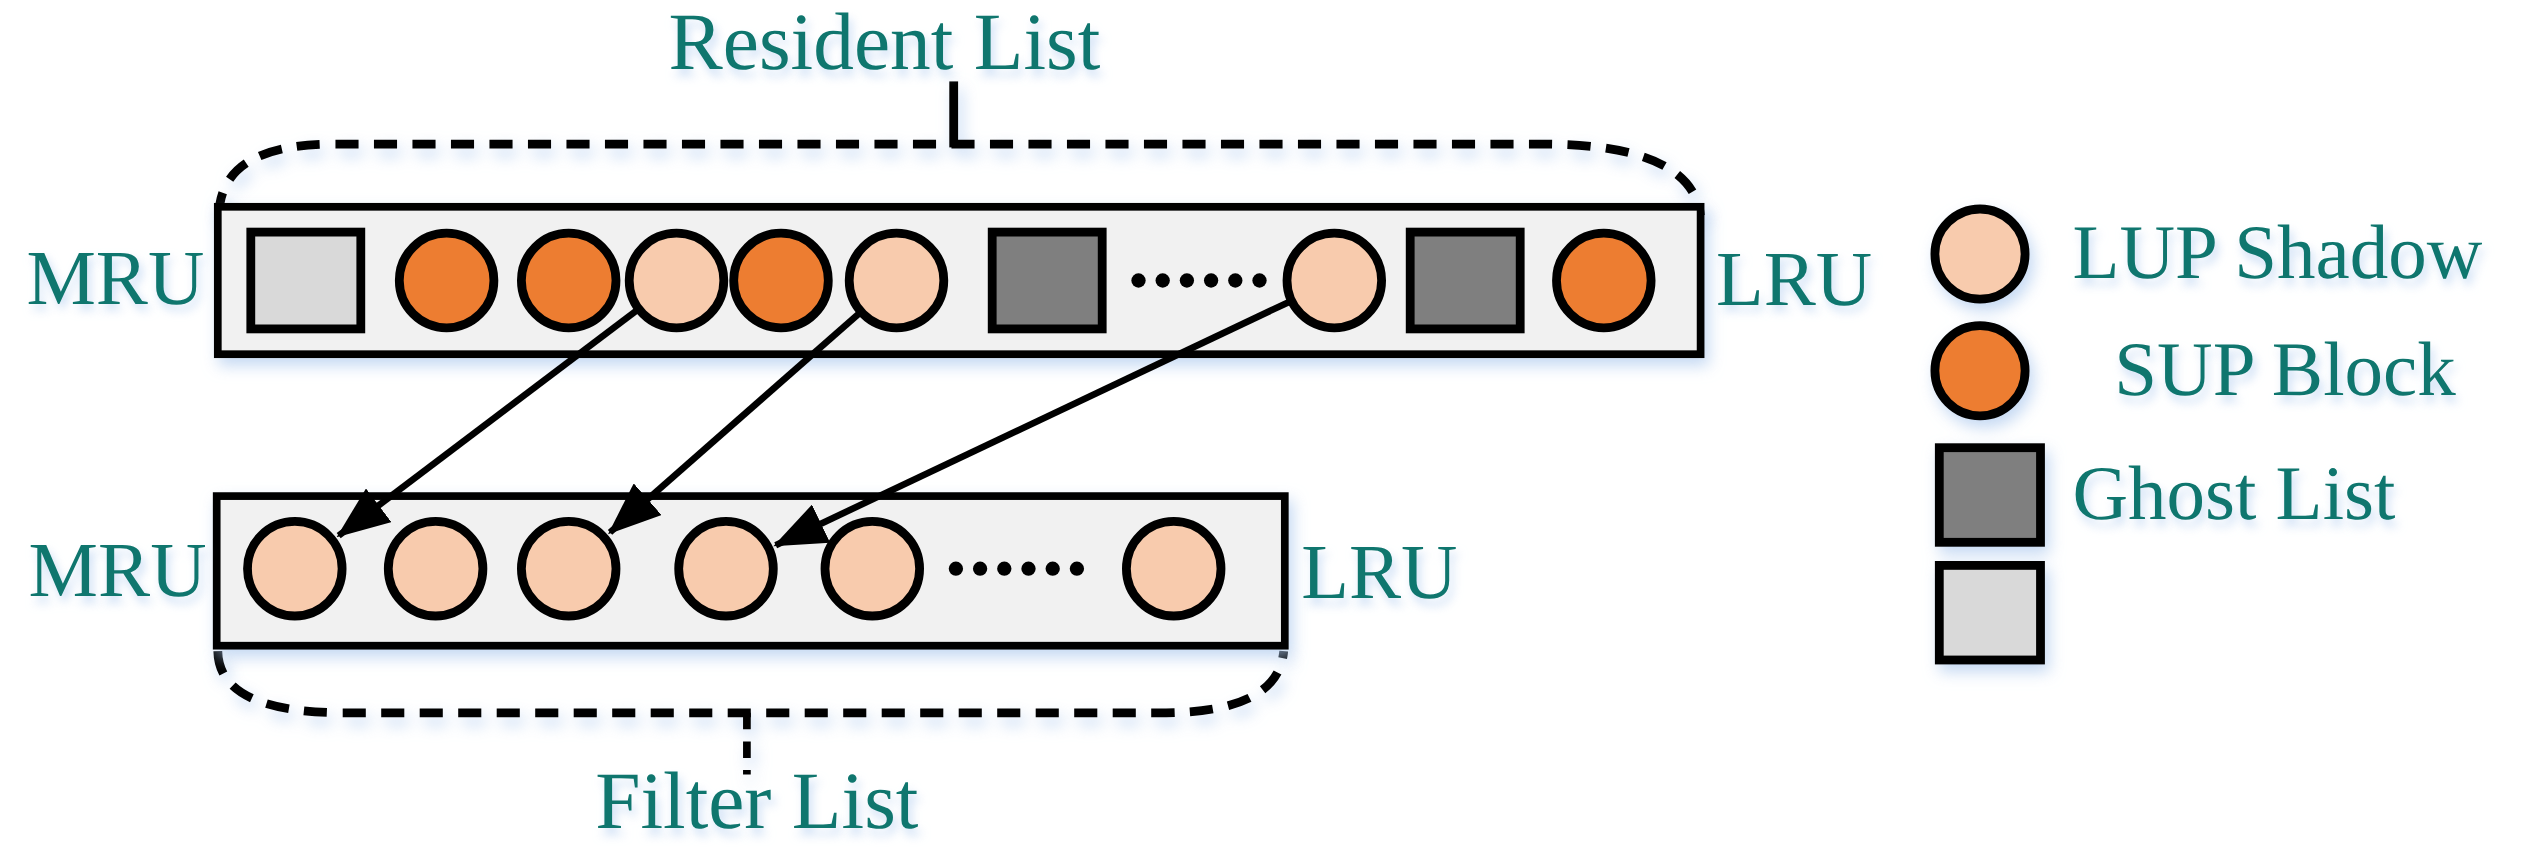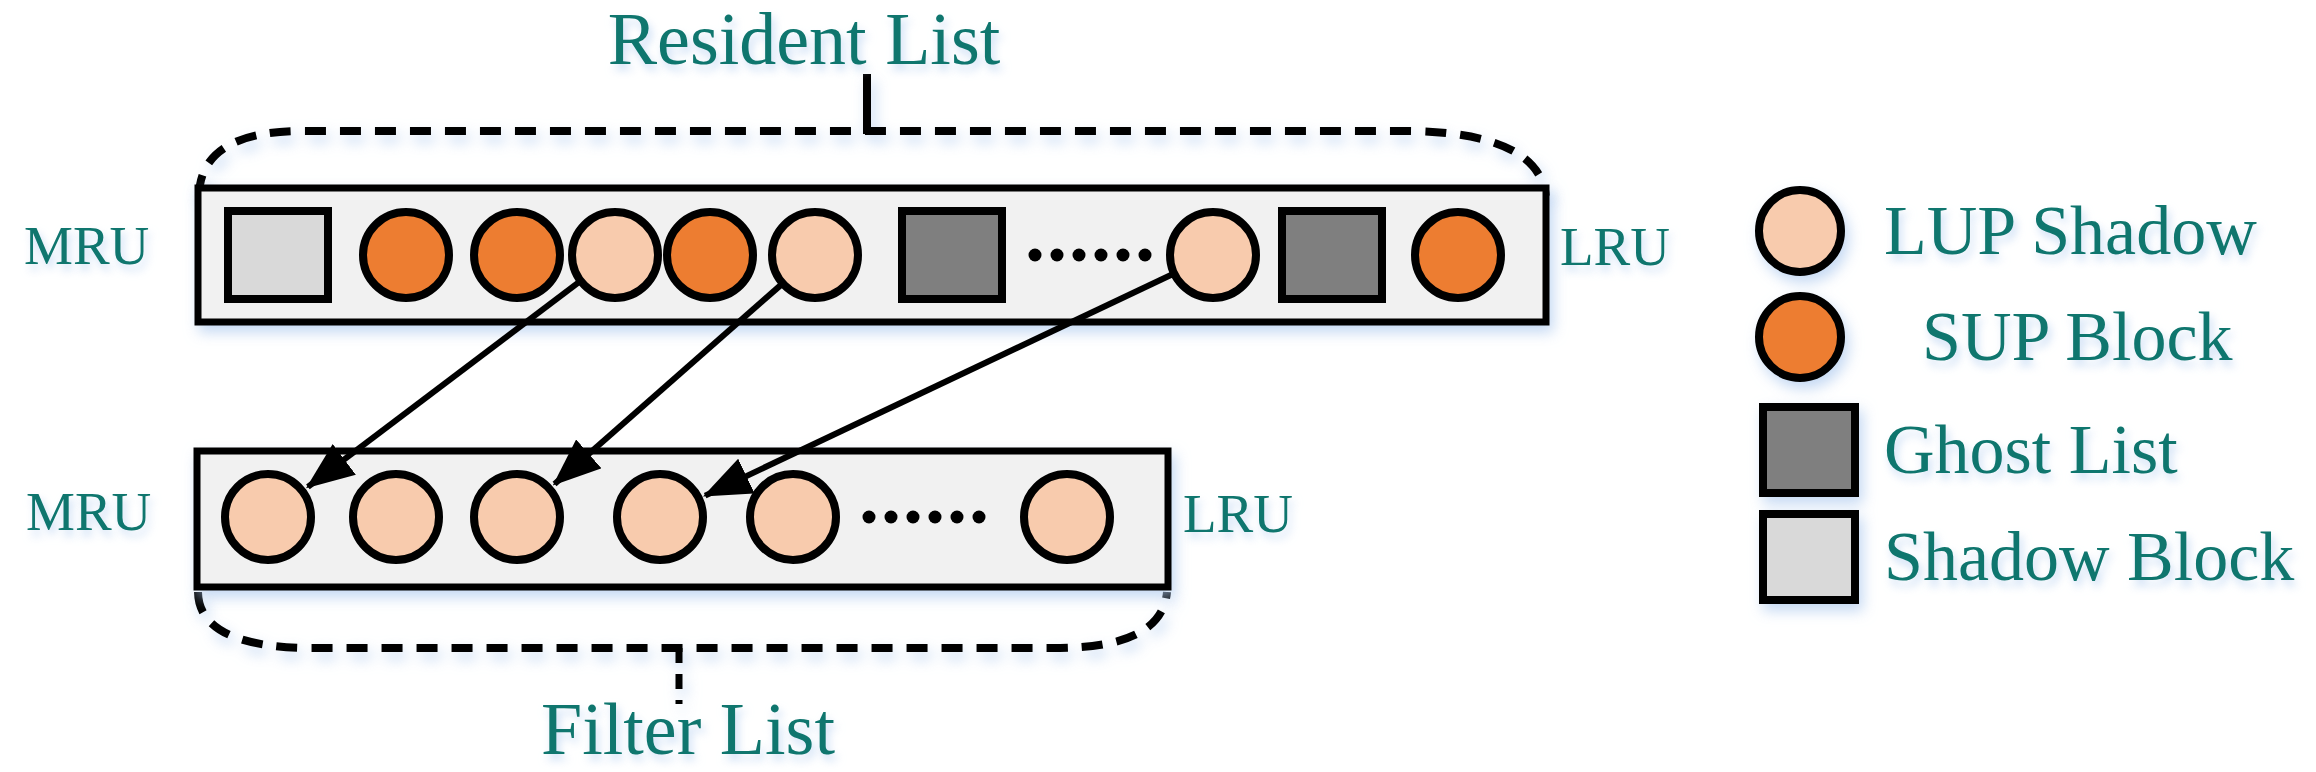--- a/index.html
+++ b/index.html
@@ -14,21 +14,21 @@
   .canvas svg{position:absolute;left:0;top:0;}
   .lbl{
     position:absolute;
     white-space:nowrap;
     font-family:"Liberation Serif","DejaVu Serif",serif;
     color:#0f766e;
     text-shadow:3px 6px 9px rgba(176,204,240,0.65);
     line-height:1.0;
   }
   .title{font-size:74px;transform:translateX(-50%);}
-  .side{font-size:55px;}
+  .side{font-size:71px;}
   .legend-label{font-size:70px;}
   .glow{filter:drop-shadow(4px 7px 7px rgba(173,201,238,0.7));}
 </style>
 </head>
 <body>
 
 <div class="canvas">
 
   <svg width="2316" height="772" viewBox="0 0 2316 772">
     <defs>
@@ -107,14 +107,13 @@
   <div class="lbl side" style="left:1560px;top:219px;">LRU</div>
 
   <div class="lbl side" style="left:26px;top:484px;">MRU</div>
   <div class="lbl side" style="left:1183px;top:486px;">LRU</div>
 
   <div class="lbl title" style="left:688px;top:692px;">Filter List</div>
 
   <div class="lbl legend-label" style="left:1884px;top:196px;">LUP Shadow</div>
   <div class="lbl legend-label" style="left:1922px;top:302px;">SUP Block</div>
   <div class="lbl legend-label" style="left:1884px;top:415px;">Ghost List</div>
-  <div class="lbl legend-label" style="left:1884px;top:522px;">Shadow Block</div>
 </div>
 
 </body></html>

